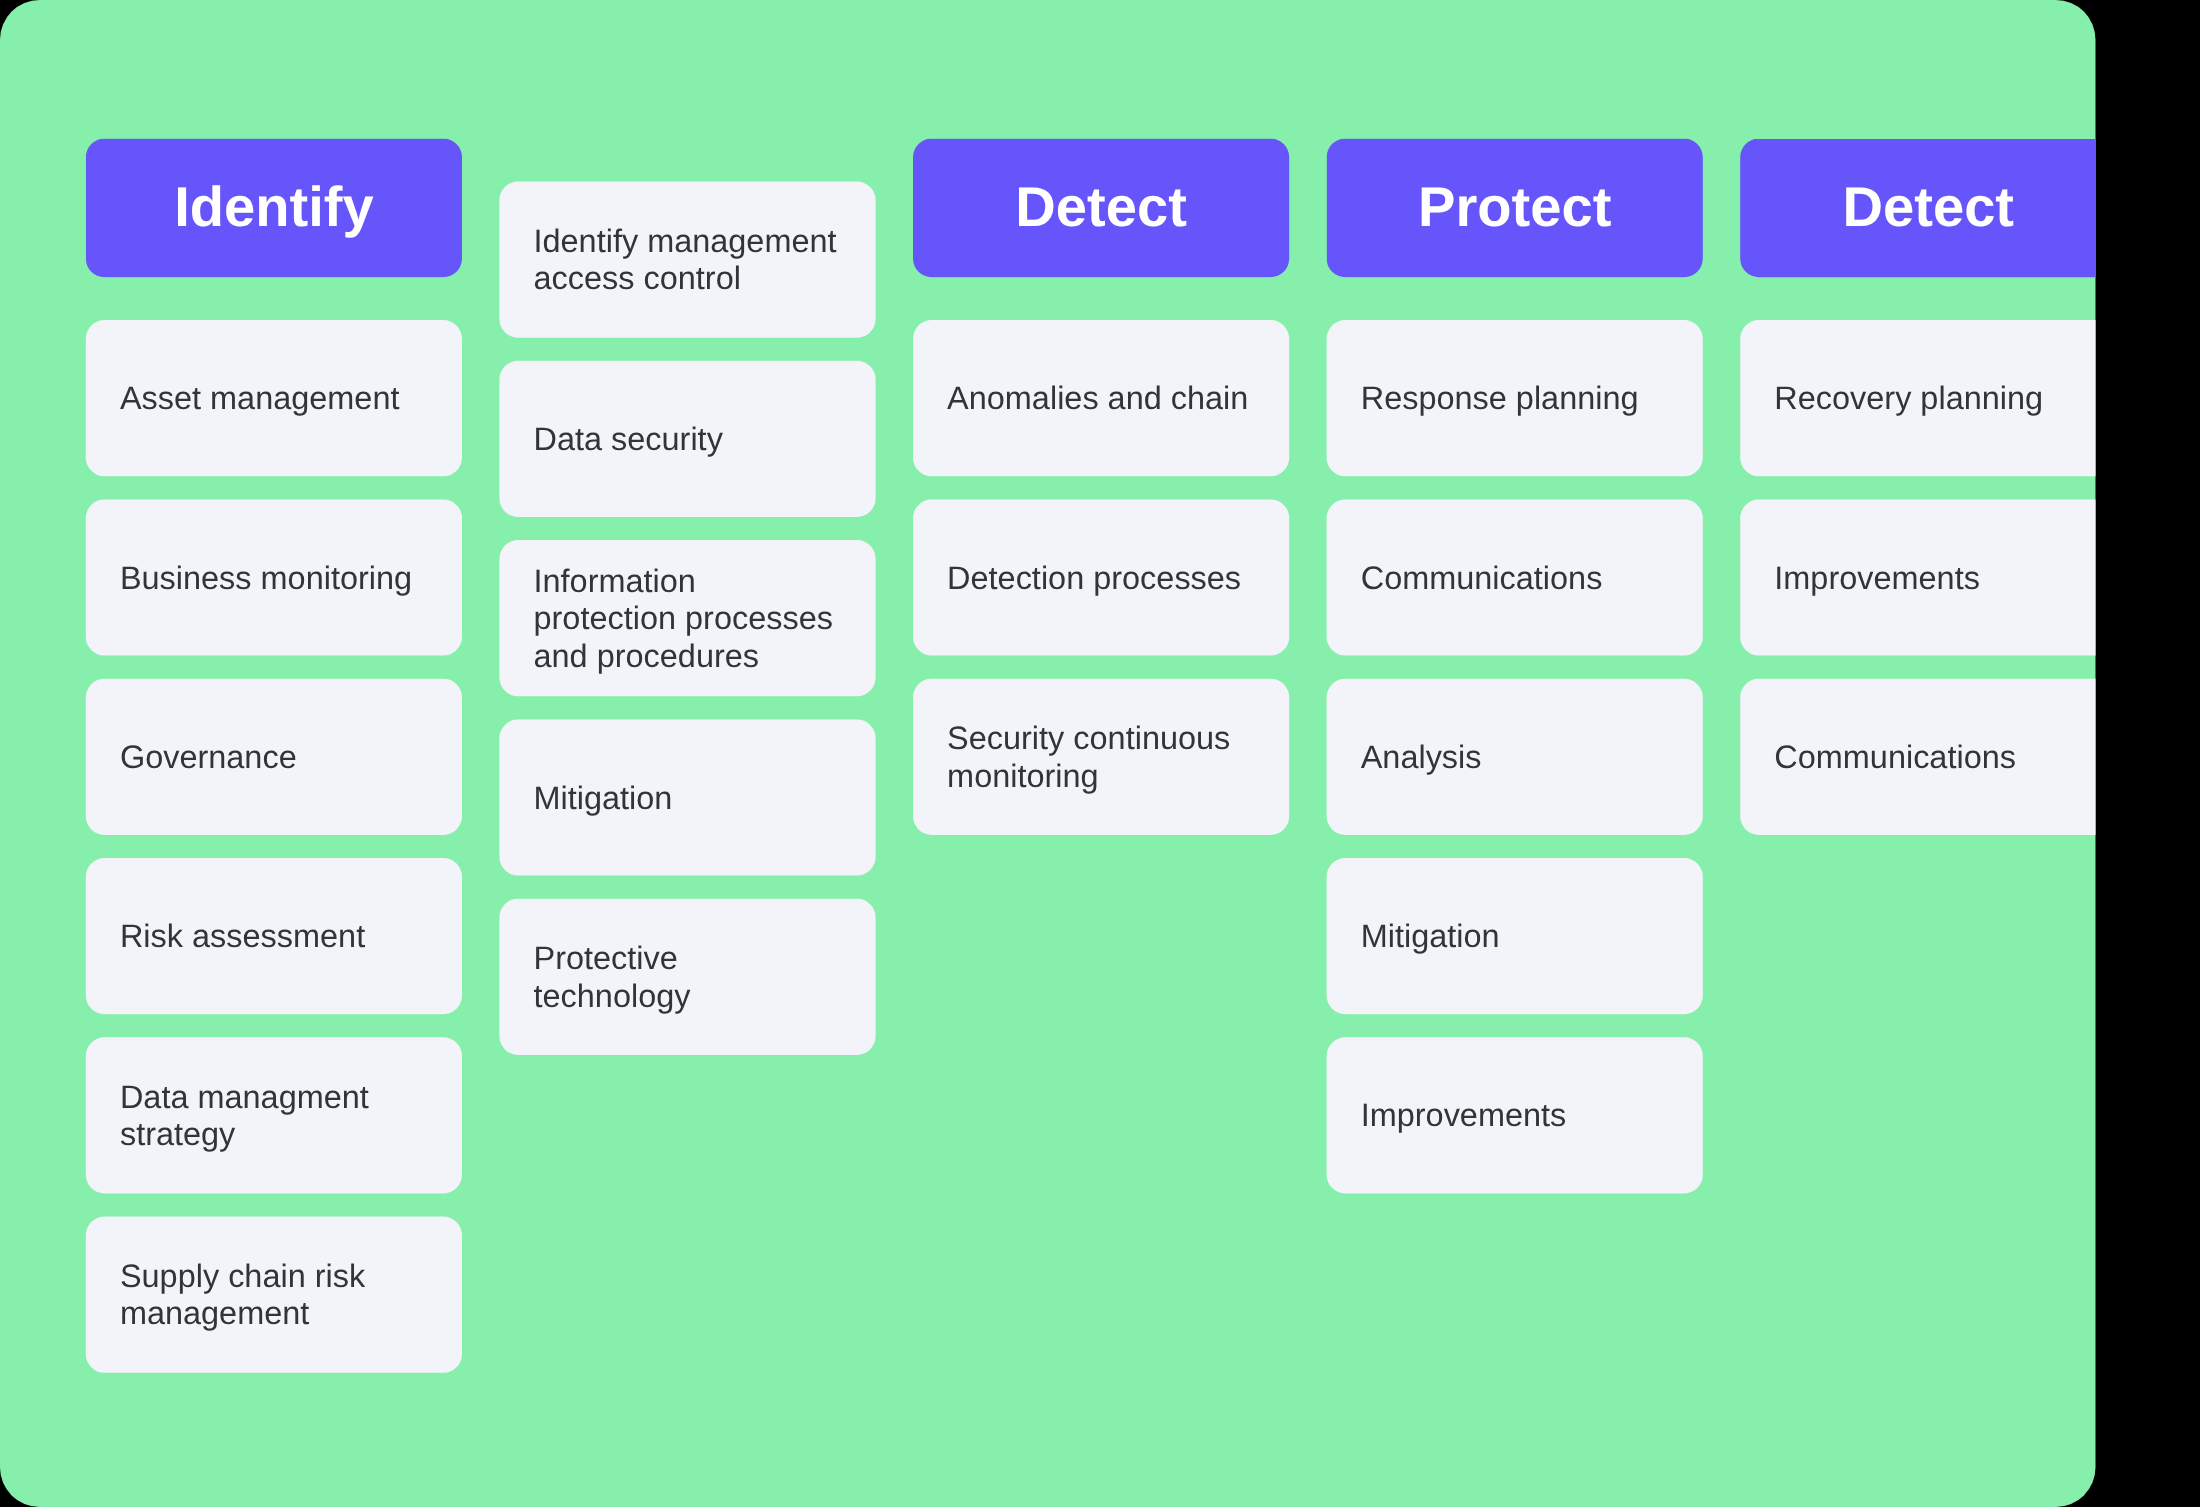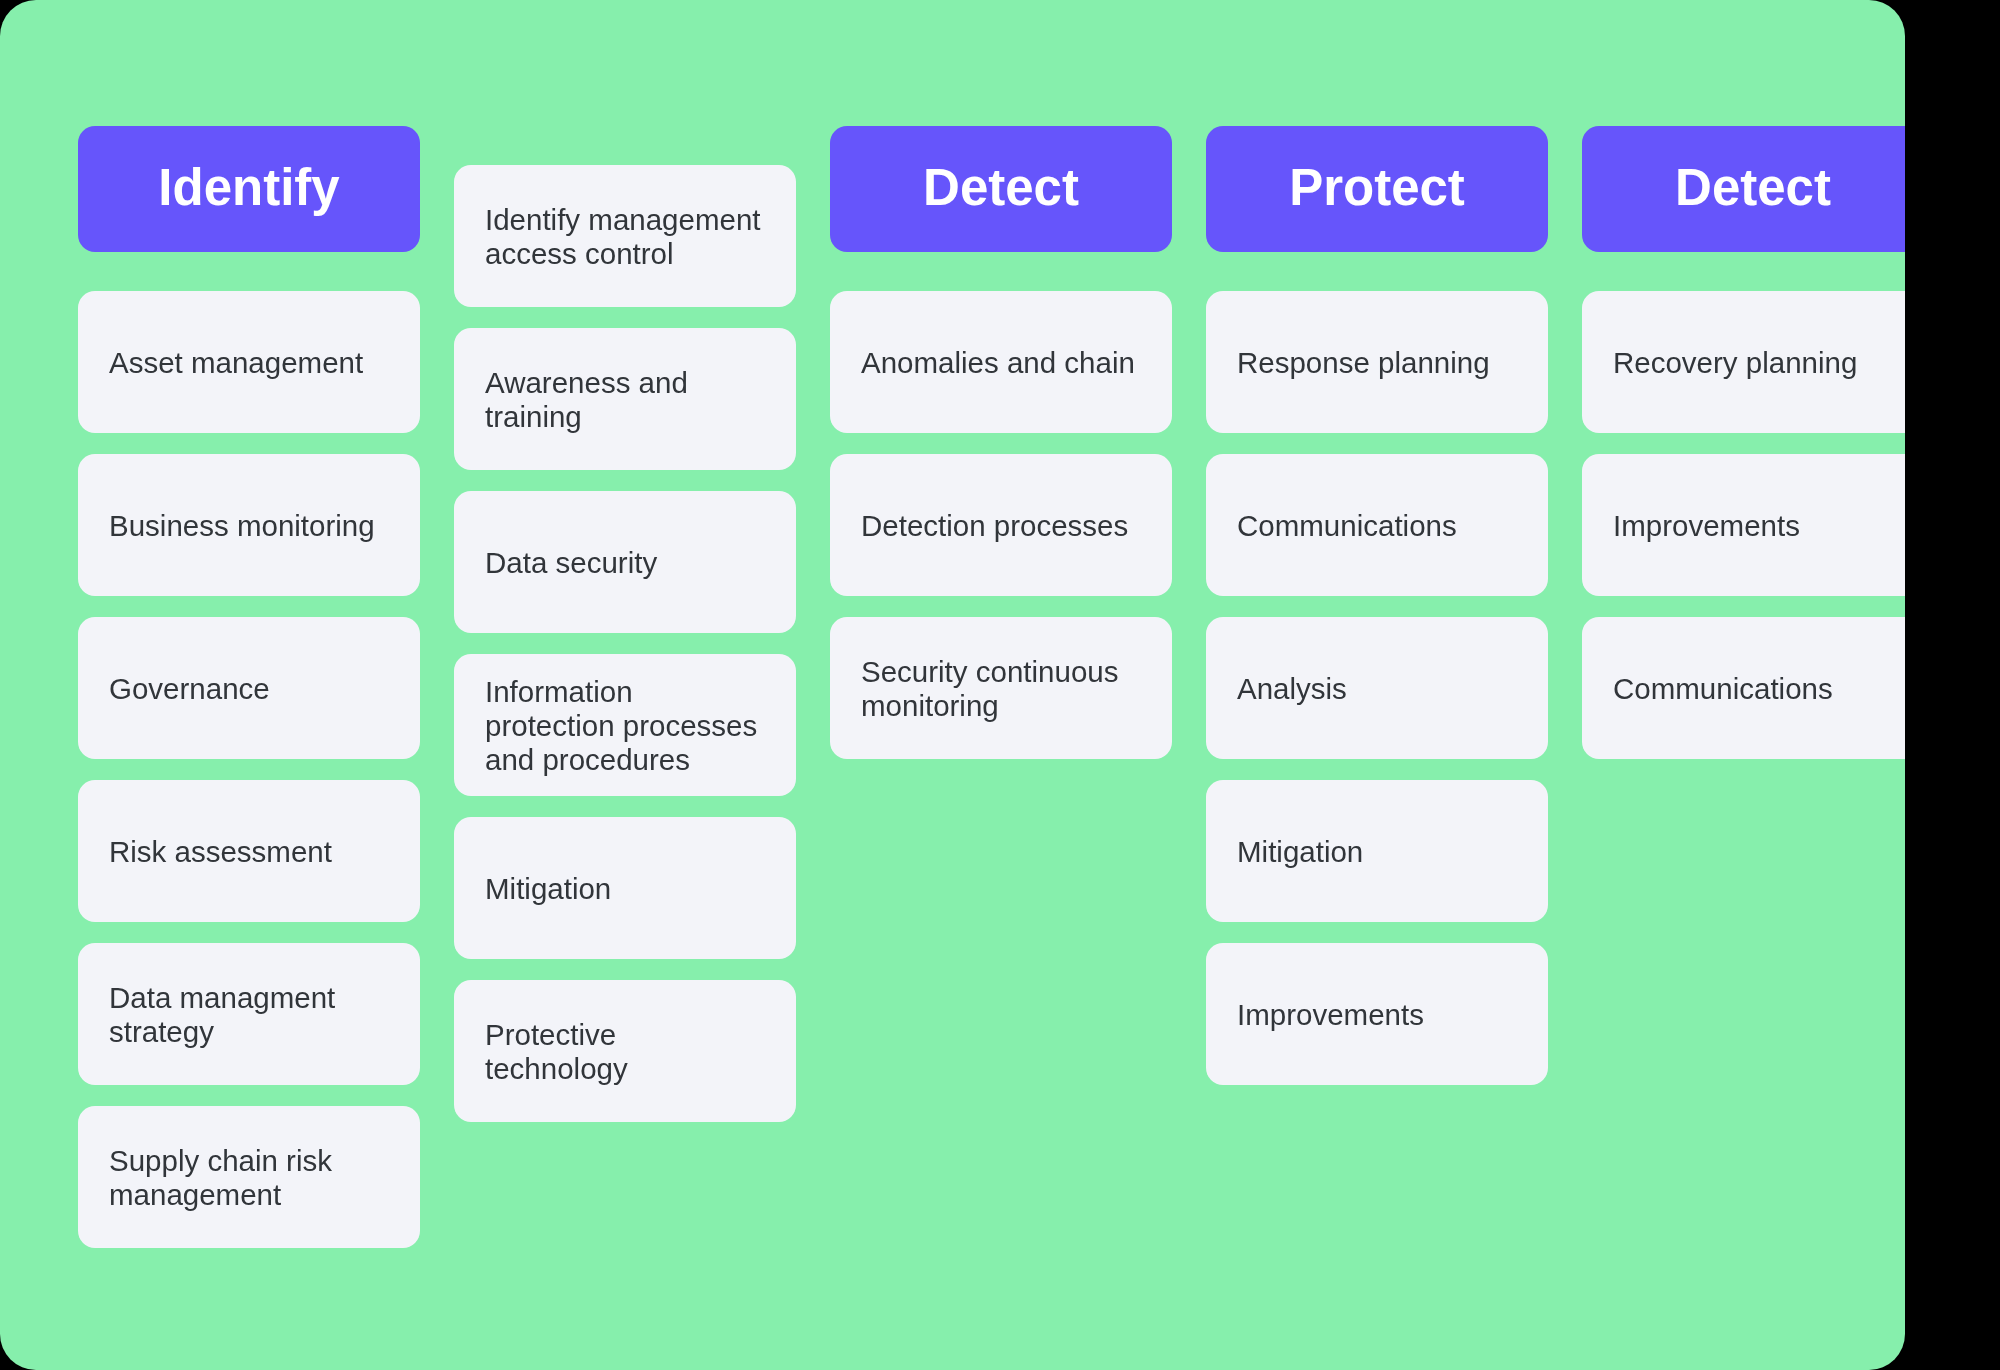--- a/index.html
+++ b/index.html
@@ -96,23 +96,20 @@
             <span class="category-label">Supply chain risk management</span>
           </div>
       </div>
     </div>
     <div class="column">
       <div class="category-list">
         <div class="category-card">
             <span class="category-label">Identify management access control</span>
           </div>
         <div class="category-card">
-            <span class="category-label">Awareness and training</span>
-          </div>
-        <div class="category-card">
             <span class="category-label">Data security</span>
           </div>
         <div class="category-card">
             <span class="category-label">Information protection processes and procedures</span>
           </div>
         <div class="category-card">
             <span class="category-label">Mitigation</span>
           </div>
         <div class="category-card">
             <span class="category-label">Protective technology</span>

